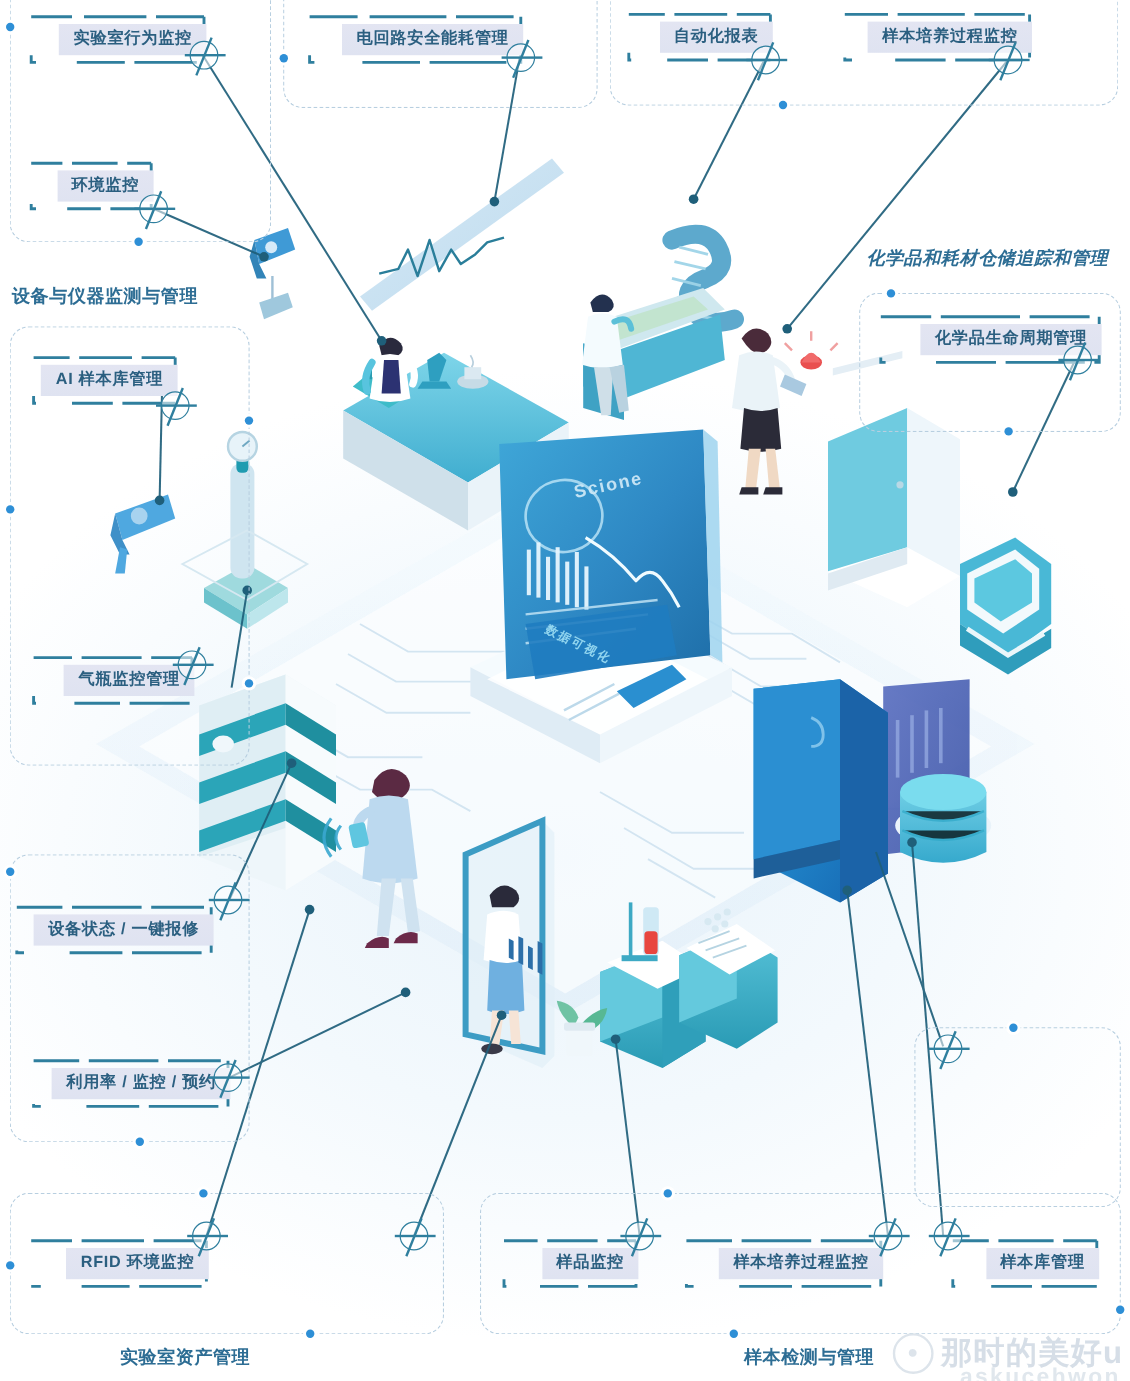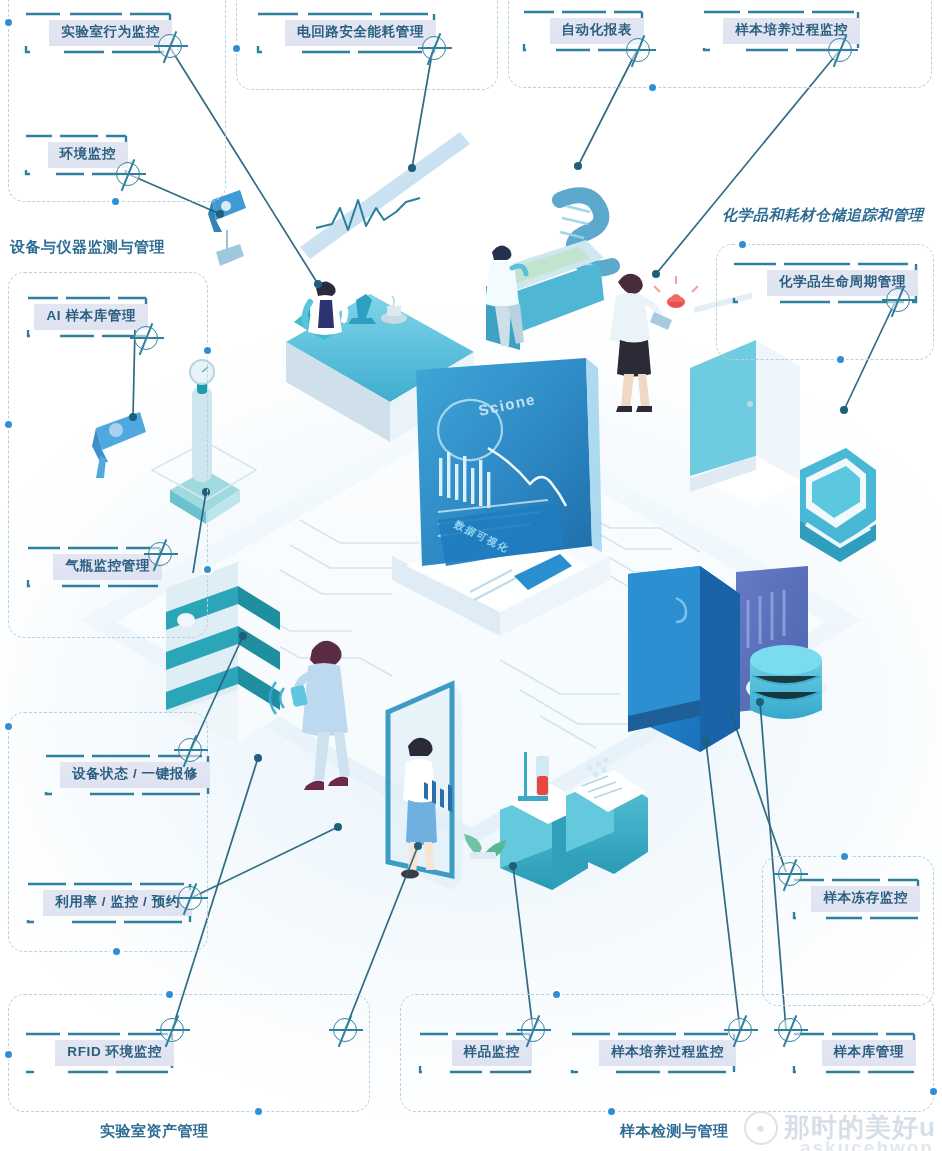--- a/index.html
+++ b/index.html
@@ -573,21 +573,21 @@
   <span class="node" style="left:134px;top:326px;"></span>
 
   <div class="chip" style="left:26px;top:546px;width:136px;">
     <svg class="frame" viewBox="0 0 136 42" preserveAspectRatio="none">
       <path d="M2 2 L116 2 L134 2 M134 2 L134 40 L2 40 L2 2" fill="none" stroke="#2f7f9e" stroke-width="2.4" stroke-dasharray="32 8 50 8 38"></path>
     </svg>
     <span class="txt">气瓶监控管理</span>
   </div>
   <span class="node" style="left:148px;top:542px;"></span>
 
-  <div class="chip" style="left:44px;top:754px;width:166px;">
+  <div class="chip" style="left:12px;top:754px;width:166px;">
     <svg class="frame" viewBox="0 0 166 42" preserveAspectRatio="none">
       <path d="M2 2 L146 2 L164 2 M164 2 L164 40 L2 40 L2 2" fill="none" stroke="#2f7f9e" stroke-width="2.4" stroke-dasharray="38 8 58 8 44"></path>
     </svg>
     <span class="txt">设备状态 / 一键报修</span>
   </div>
   <span class="node" style="left:178px;top:738px;"></span>
 
   <div class="chip" style="left:26px;top:882px;width:166px;">
     <svg class="frame" viewBox="0 0 166 42" preserveAspectRatio="none">
       <path d="M2 2 L146 2 L164 2 M164 2 L164 40 L2 40 L2 2" fill="none" stroke="#2f7f9e" stroke-width="2.4" stroke-dasharray="38 8 58 8 44"></path>
@@ -623,26 +623,20 @@
   <span class="node" style="left:728px;top:1018px;"></span>
 
   <div class="chip" style="left:792px;top:1032px;width:124px;">
     <svg class="frame" viewBox="0 0 124 42" preserveAspectRatio="none">
       <path d="M2 2 L108 2 L122 2 M122 2 L122 40 L2 40 L2 2" fill="none" stroke="#2f7f9e" stroke-width="2.4" stroke-dasharray="30 8 46 8 34"></path>
     </svg>
     <span class="txt">样本库管理</span>
   </div>
   <span class="node" style="left:778px;top:1018px;"></span>
 
-  <div class="chip" style="left:792px;top:878px;width:128px;">
-    <svg class="frame" viewBox="0 0 128 42" preserveAspectRatio="none">
-      <path d="M2 2 L110 2 L126 2 M126 2 L126 40 L2 40 L2 2" fill="none" stroke="#2f7f9e" stroke-width="2.4" stroke-dasharray="30 8 48 8 36"></path>
-    </svg>
-    <span class="txt">样本冻存监控</span>
-  </div>
   <span class="node" style="left:778px;top:862px;"></span>
 
   <div class="chip" style="left:732px;top:262px;width:186px;">
     <svg class="frame" viewBox="0 0 186 42" preserveAspectRatio="none">
       <path d="M2 2 L164 2 L184 2 M184 2 L184 40 L2 40 L2 2" fill="none" stroke="#2f7f9e" stroke-width="2.4" stroke-dasharray="42 8 66 8 50"></path>
     </svg>
     <span class="txt">化学品生命周期管理</span>
   </div>
   <span class="node" style="left:886px;top:288px;"></span>
 

